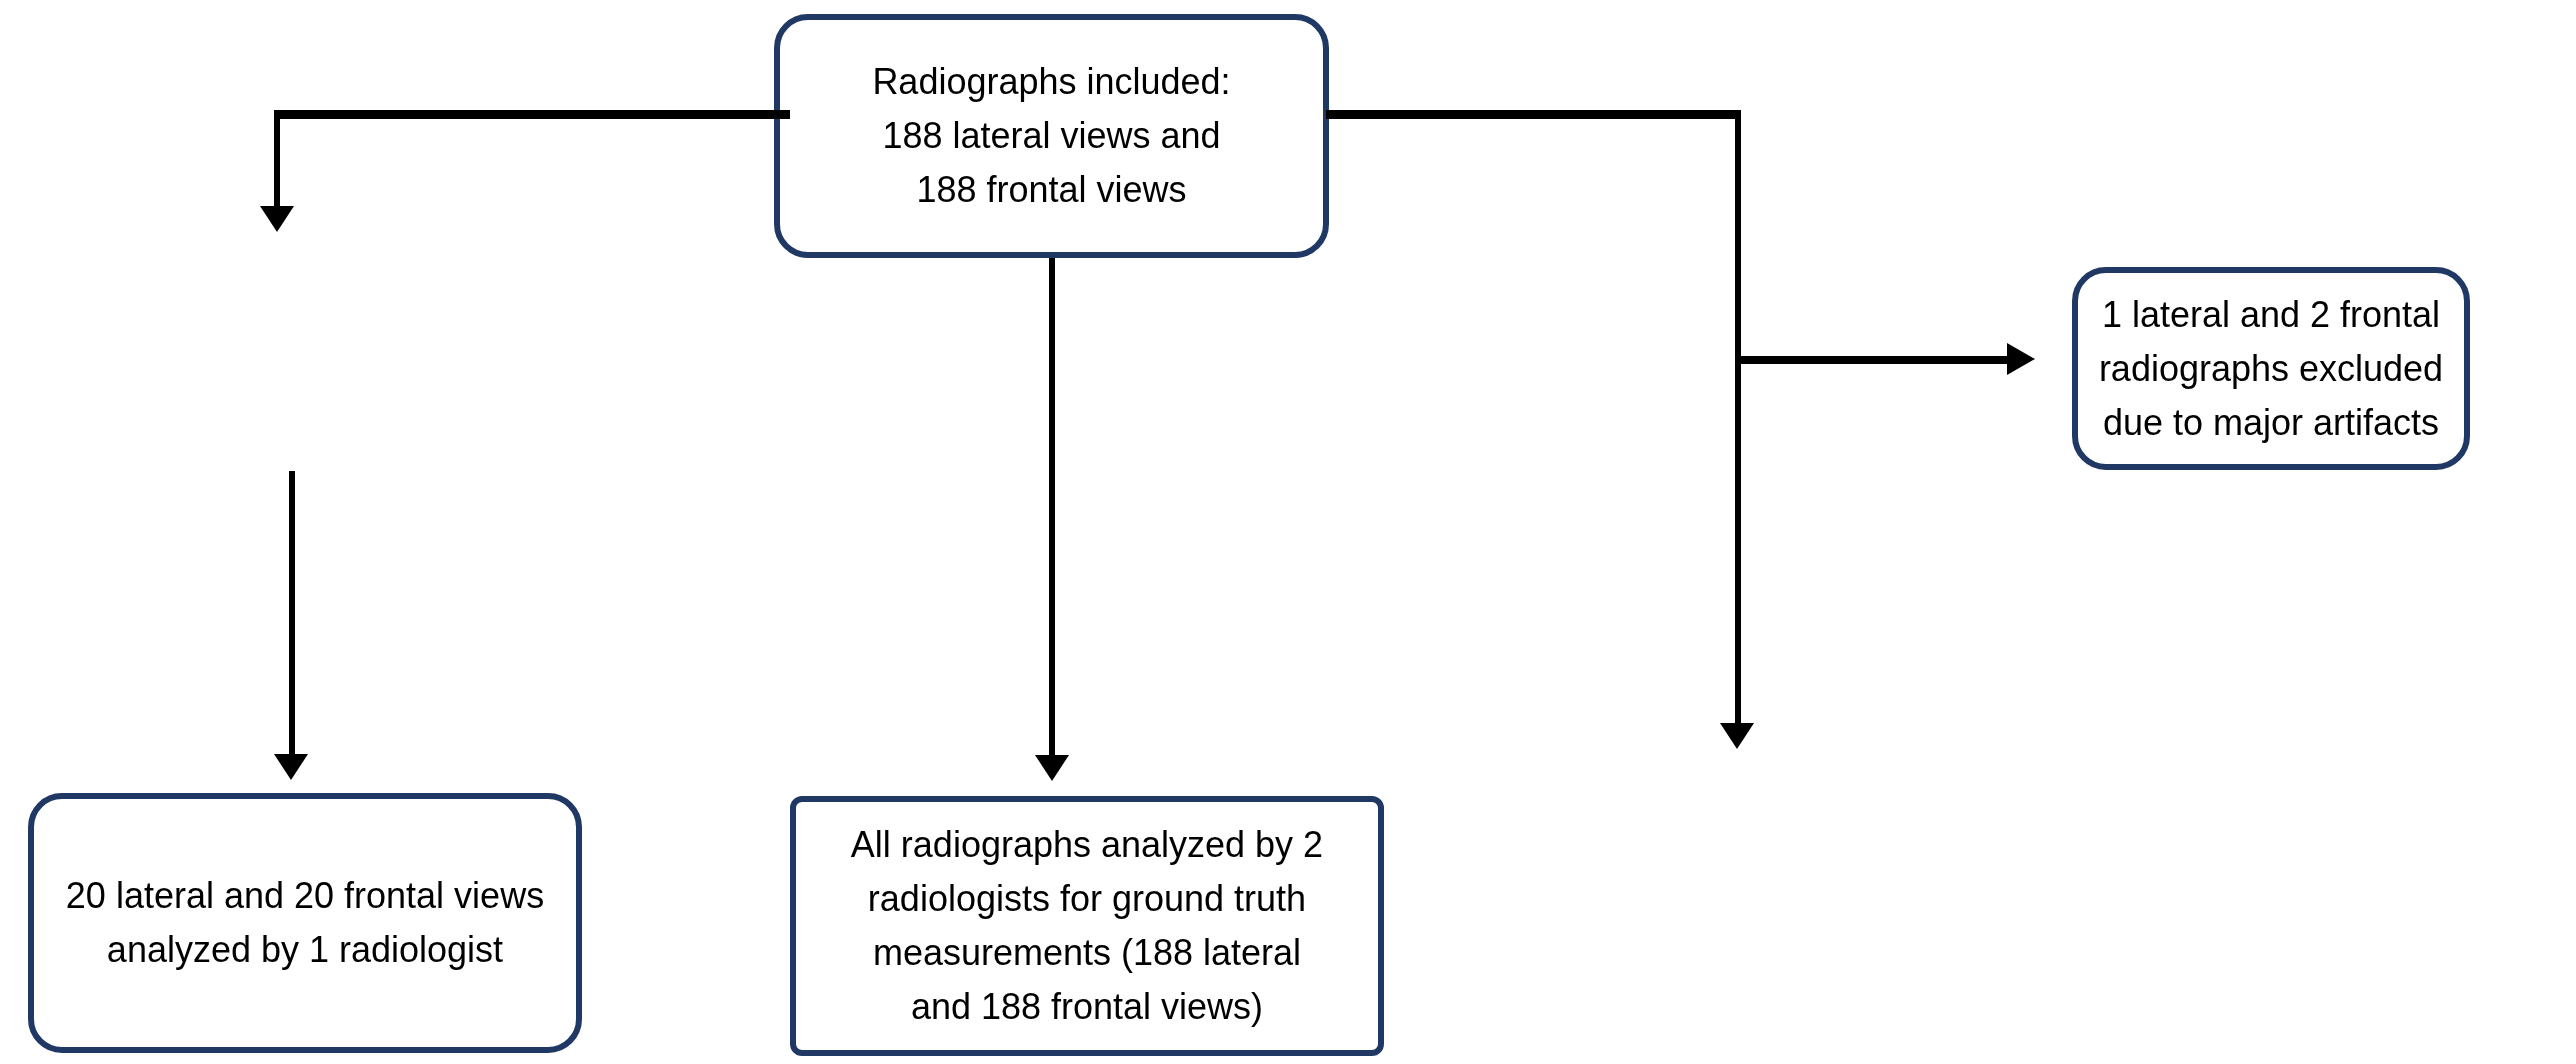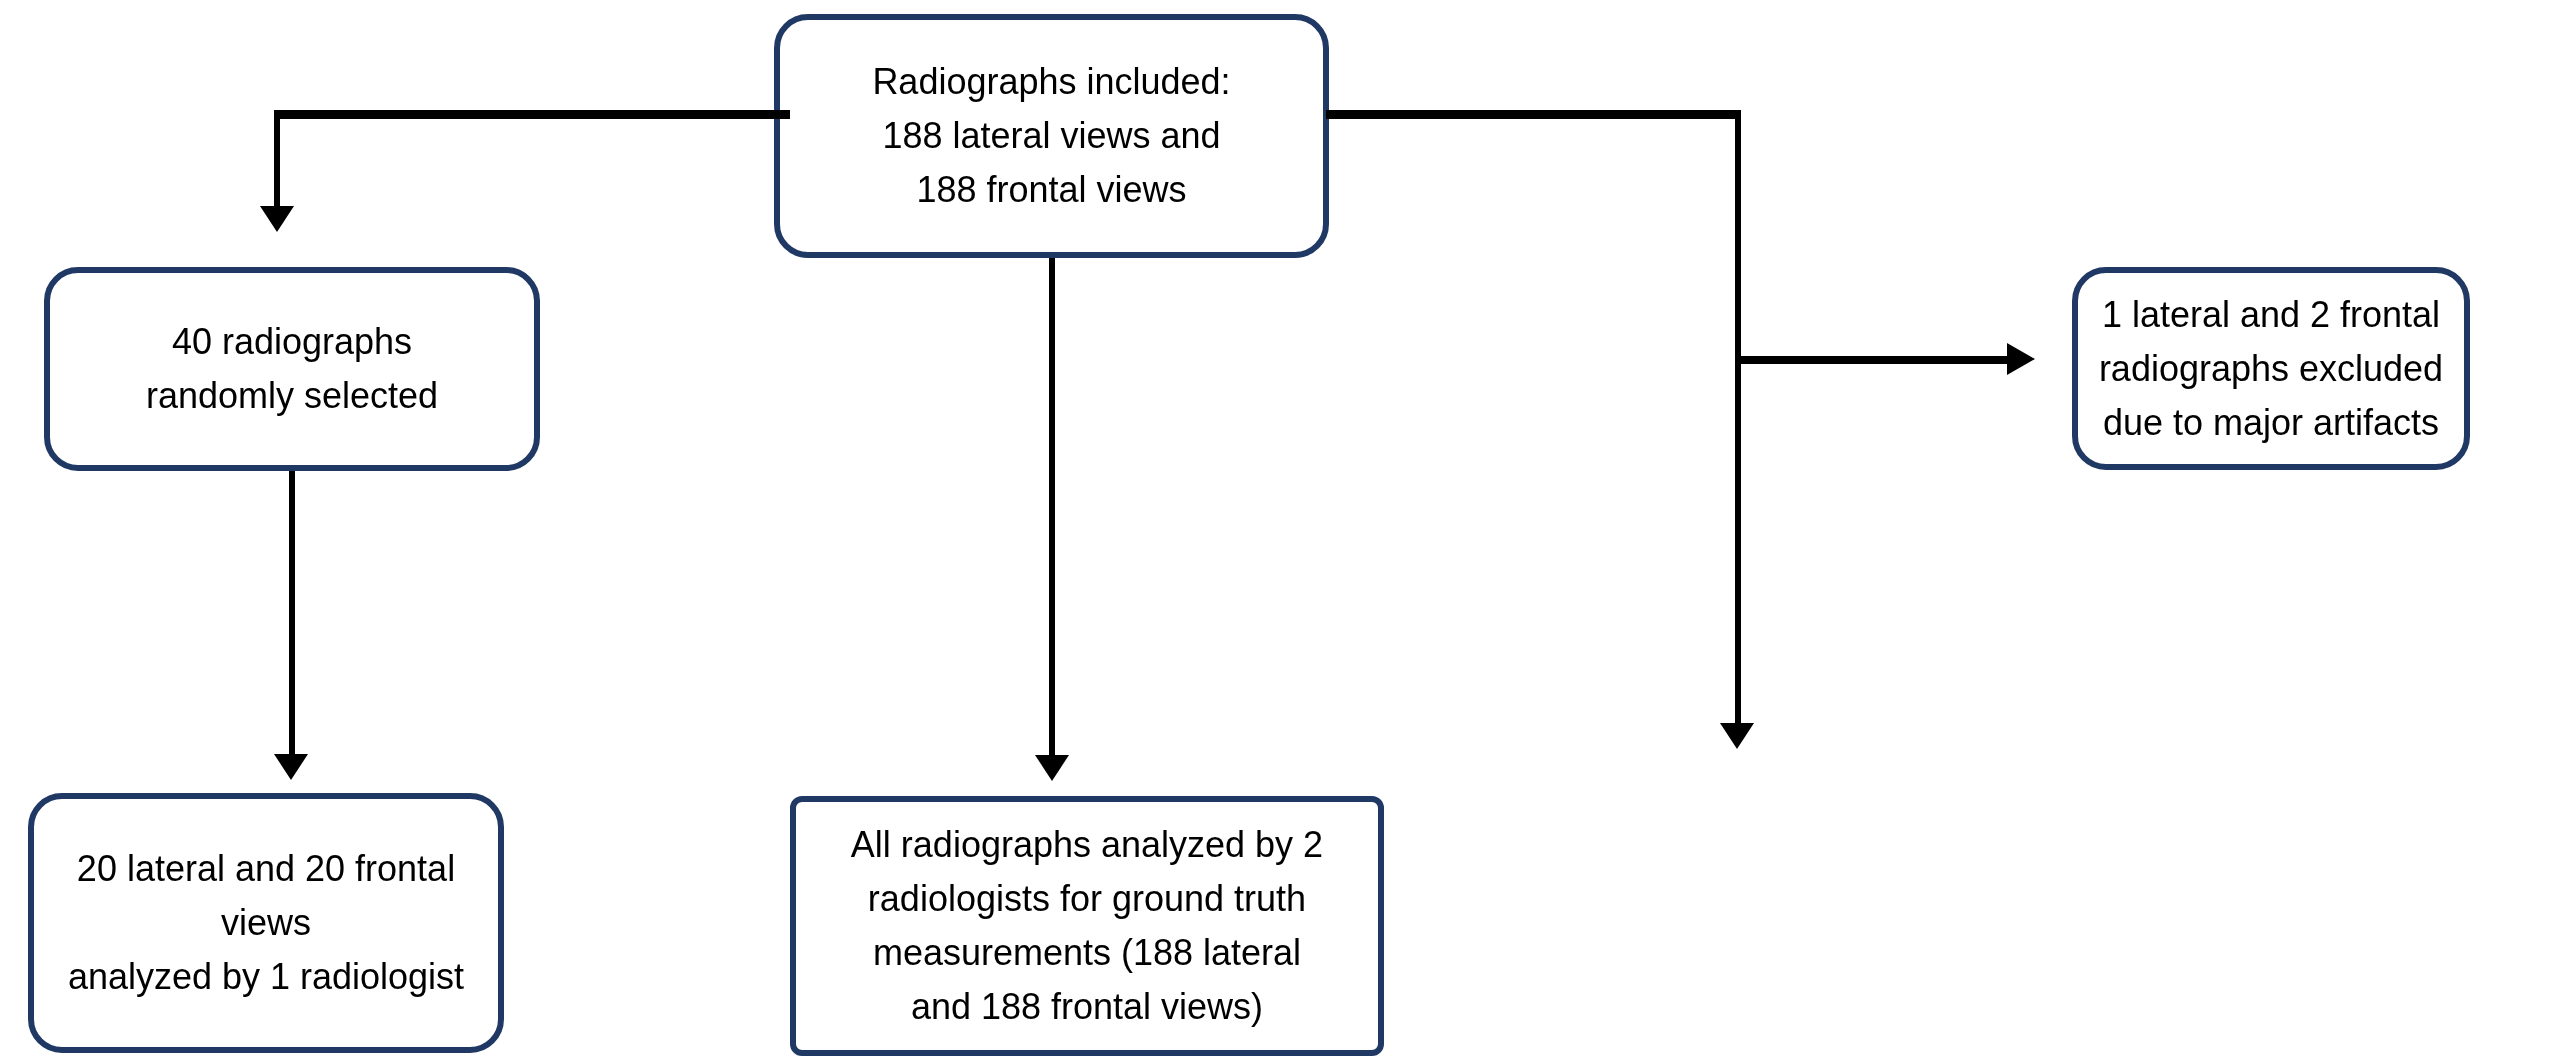--- a/index.html
+++ b/index.html
@@ -63,32 +63,28 @@
 <body>
 
 <div class="canvas">
 
   <div class="node" style="left:774px; top:14px; width:555px; height:244px;">
     <span class="node-text">Radiographs included:
 188 lateral views and
 188 frontal views</span>
   </div>
 
-  <div class="node" style="left:44px; top:267px; width:496px; height:204px;">
-    <span class="node-text">40 radiographs
-randomly selected</span>
-  </div>
 
   <div class="node" style="left:2072px; top:267px; width:398px; height:203px;">
     <span class="node-text">1 lateral and 2 frontal
 radiographs excluded
 due to major artifacts</span>
   </div>
 
-  <div class="node" style="left:28px; top:793px; width:476px; height:260px;">
+  <div class="node" style="left:28px; top:793px; width:554px; height:260px;">
     <span class="node-text">20 lateral and 20 frontal views
 analyzed by 1 radiologist</span>
   </div>
 
   <div class="node" style="left:790px; top:796px; width:594px; height:260px;border-radius:12px;">
     <span class="node-text">All radiographs analyzed by 2
 radiologists for ground truth
 measurements (188 lateral
 and 188 frontal views)</span>
   </div>

